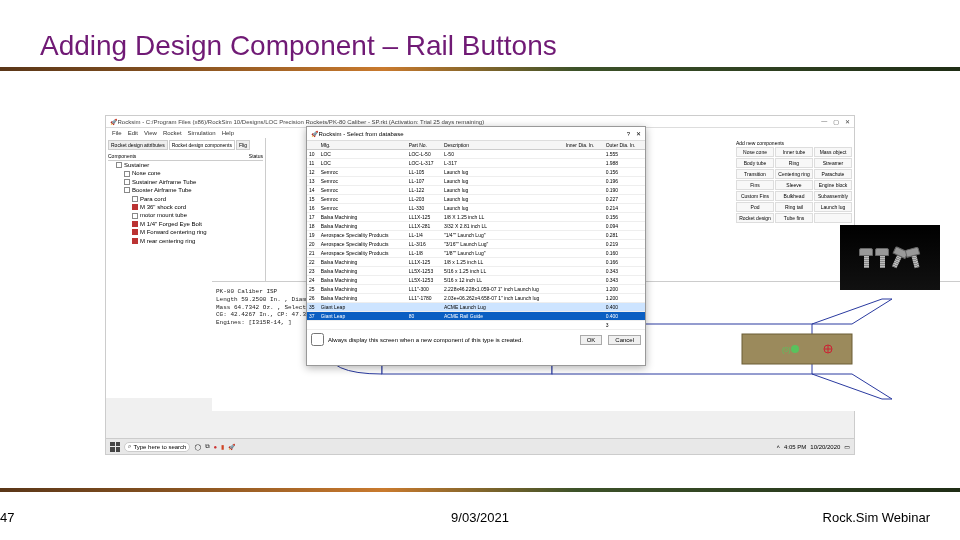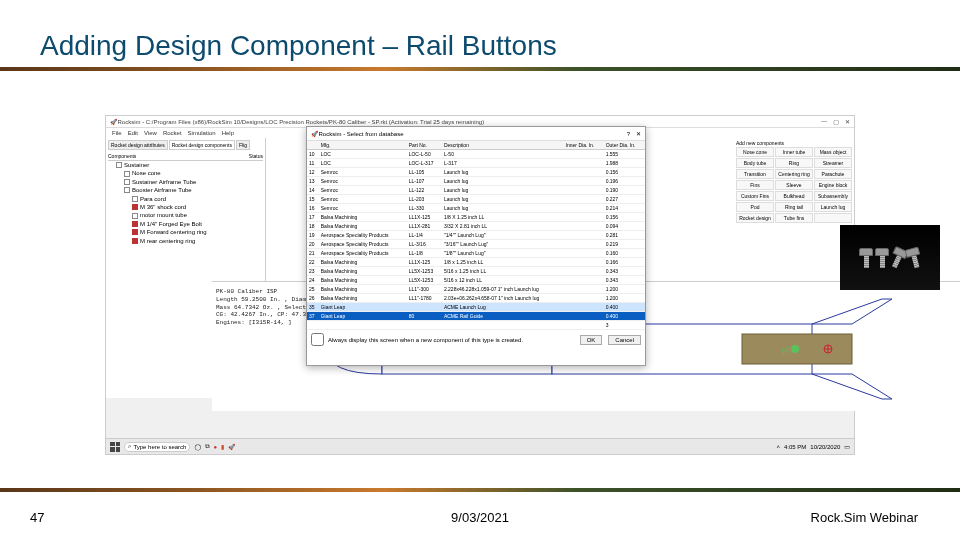--- a/index.html
+++ b/index.html
@@ -1,17 +1,17 @@
 <!DOCTYPE html>
 <html><head>
 <meta charset="utf-8">
 <style>
   * { box-sizing: border-box; margin: 0; padding: 0; }
   body { width: 960px; height: 540px; font-family: Arial, sans-serif; background: #fff; position: relative; overflow: hidden; }
-  .slide-title { font-size: 28px; font-weight: normal; padding: 30px 40px 5px 40px; color: #0c4a6e; }
+  .slide-title { font-size: 28px; font-weight: normal; padding: 30px 40px 5px 40px; color: #701a75; }
   .ruler { height: 4px; background: linear-gradient(90deg, #5a3618 0%, #8b5521 20%, #c97a2e 40%, #3d5229 60%, #2e4020 80%, #1f2d15 100%); margin: 0; }
   .screenshot-area { position: absolute; top: 115px; left: 105px; width: 750px; height: 340px; background: #f0f0f0; border: 1px solid #ccc; font-size: 8px; }
   .app-titlebar { height: 12px; background: #fff; border-bottom: 1px solid #ddd; display: flex; align-items: center; padding: 0 4px; font-size: 6px; color: #444; }
   .app-titlebar .win-ctrls { margin-left: auto; display: flex; gap: 6px; }
   .app-menubar { height: 10px; background: #fff; display: flex; gap: 6px; padding: 0 6px; font-size: 6px; color: #333; align-items: center; }
   .app-body { display: flex; height: 260px; background: #fff; }
   .left-panel { width: 160px; border-right: 1px solid #ccc; padding: 2px; font-size: 6px; }
   .tabs { display: flex; gap: 1px; font-size: 5px; margin-bottom: 2px; }
   .tab { padding: 1px 2px; background: #eee; border: 1px solid #ccc; }
   .tab.active { background: #fff; }
@@ -41,23 +41,23 @@
   .taskbar { position: absolute; bottom: 0; left: 0; right: 0; height: 16px; background: #e8e8e8; border-top: 1px solid #ccc; display: flex; align-items: center; padding: 0 4px; font-size: 6px; gap: 4px; }
   .taskbar .start { width: 10px; height: 10px; display: grid; grid-template: 1fr 1fr / 1fr 1fr; gap: 1px; }
   .taskbar .start span { background: #444; }
   .taskbar .search { display: flex; align-items: center; gap: 2px; background: #fff; border: 1px solid #ccc; padding: 0 3px; height: 10px; border-radius: 5px; }
   .taskbar .tray { margin-left: auto; display: flex; gap: 4px; align-items: center; }
   .photo-inset { position: absolute; right: 20px; top: 225px; width: 100px; height: 65px; background: linear-gradient(#000, #111); display: flex; align-items: center; justify-content: center; gap: 2px; }
   .photo-inset .bolt { width: 14px; height: 20px; position: relative; }
   .photo-inset .bolt .head { width: 14px; height: 8px; background: #999; border-radius: 2px 2px 0 0; border: 1px solid #666; }
   .photo-inset .bolt .shaft { width: 5px; height: 12px; background: repeating-linear-gradient(#bbb, #bbb 1px, #888 1px, #888 2px); margin: 0 auto; }
   .footer { position: absolute; bottom: 15px; left: 0; right: 0; display: flex; align-items: center; font-size: 13px; }
-  .footer .pg { padding-left: 30px; }
+  .footer .pg { }
   .footer .date { position: absolute; left: 50%; transform: translateX(-50%); }
-  .footer .brand { margin-left: auto; padding-right: 42px; }
+  .footer .brand { margin-left: auto; padding-right: 30px; }
 </style>
 </head>
 <body>
 
 <div class="slide-title">Adding Design Component – Rail Buttons</div>
 <div class="ruler"></div>
 
 <div class="screenshot-area">
   <div class="app-titlebar">
     <span>🚀</span>

